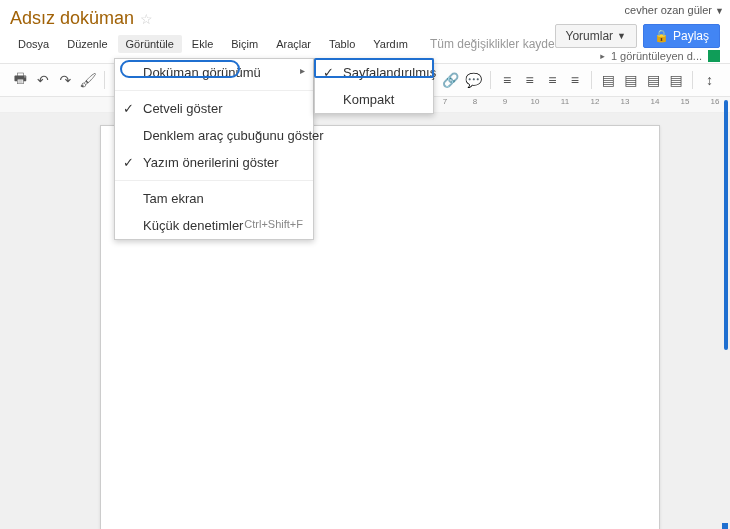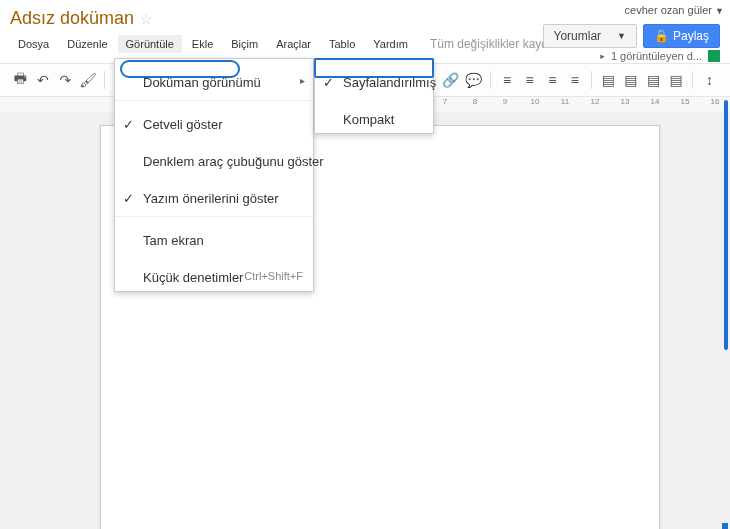--- a/index.html
+++ b/index.html
@@ -7,35 +7,35 @@
   .header { padding: 8px 10px 0 10px; }
   .topright { position: absolute; top: 4px; right: 6px; font-size: 11px; color: #555; }
   .title-row { display: flex; align-items: center; gap: 6px; }
   .doc-title { font-size: 18px; color: #a16207; }
   .star { color: #ccc; font-size: 14px; }
   .menu-row { display: flex; align-items: center; gap: 2px; margin-top: 6px; }
   .menu-item { padding: 3px 8px; font-size: 11px; color: #333; cursor: pointer; }
   .menu-item.active { background: #eee; border-radius: 2px; }
   .save-status { font-size: 12px; color: #999; margin-left: 12px; }
   .right-controls { position: absolute; top: 24px; right: 10px; display: flex; align-items: center; gap: 6px; }
-  .comments-btn { background: #f5f5f5; border: 1px solid #ccc; border-radius: 2px; padding: 4px 10px; font-size: 12px; color: #444; cursor: pointer; display: flex; align-items: center; gap: 16px; }
+  .comments-btn { background: #f5f5f5; border: 1px solid #ccc; border-radius: 2px; padding: 4px 10px; font-size: 12px; color: #444; cursor: pointer; display: flex; align-items: center; gap: 4px; }
   .share-btn { background: #4285f4; color: #fff; border: 1px solid #3b78e7; border-radius: 2px; padding: 4px 10px; font-size: 12px; cursor: pointer; display: flex; align-items: center; gap: 4px; }
   .viewer-row { position: absolute; top: 50px; right: 10px; font-size: 11px; color: #666; display: flex; align-items: center; gap: 6px; }
   .viewer-sq { width: 12px; height: 12px; background: #0f9d58; }
   .toolbar { border-top: 1px solid #e5e5e5; border-bottom: 1px solid #e5e5e5; margin-top: 10px; padding: 4px 10px; display: flex; align-items: center; gap: 2px; height: 34px; background: #fdfdfd; }
   .tool-icon { width: 22px; height: 22px; display: flex; align-items: center; justify-content: center; color: #555; font-size: 14px; cursor: pointer; border-radius: 2px; }
   .tool-sep { width: 1px; height: 18px; background: #ddd; margin: 0 4px; }
   .ruler { height: 16px; background: #f8f8f8; border-bottom: 1px solid #eee; position: relative; font-size: 8px; color: #888; padding-left: 100px; overflow: hidden; white-space: nowrap; }
   .ruler span { display: inline-block; width: 30px; text-align: center; }
   .doc-area { background: #f0f0f0; height: 430px; padding: 12px 0 0 100px; position: relative; }
   .page { background: #fff; width: 560px; height: 420px; border: 1px solid #ccc; box-shadow: 0 1px 3px rgba(0,0,0,0.1); }
   .dropdown { position: absolute; background: #fff; border: 1px solid #ccc; box-shadow: 0 2px 6px rgba(0,0,0,0.2); font-size: 13px; z-index: 100; }
   .dropdown-main { top: 58px; left: 114px; width: 200px; }
   .dropdown-sub { top: 58px; left: 314px; width: 120px; }
-  .dd-item { padding: 6px 4px 6px 28px; position: relative; cursor: pointer; white-space: nowrap; margin-top: 10px; }
+  .dd-item { padding: 6px 4px 6px 28px; position: relative; cursor: pointer; white-space: nowrap; }
   .dd-item .check { position: absolute; left: 8px; color: #333; }
   .dd-item .arrow { position: absolute; right: 8px; color: #666; font-size: 10px; }
   .dd-item .shortcut { position: absolute; right: 10px; color: #888; font-size: 11px; }
   .dd-sep { height: 1px; background: #eee; margin: 4px 0; }
   .highlight { position: absolute; border: 2px solid #1f6fd0; border-radius: 12px; pointer-events: none; z-index: 200; }
   .hl1 { top: 60px; left: 120px; width: 120px; height: 18px; }
   .hl2 { top: 58px; left: 314px; width: 120px; height: 20px; border-radius: 2px; }
   .right-edge { position: absolute; top: 100px; right: 2px; width: 4px; height: 250px; background: #1f6fd0; border-radius: 2px; }
   .right-edge2 { position: absolute; bottom: 0; right: 2px; width: 6px; height: 6px; background: #1f6fd0; }
 </style>

